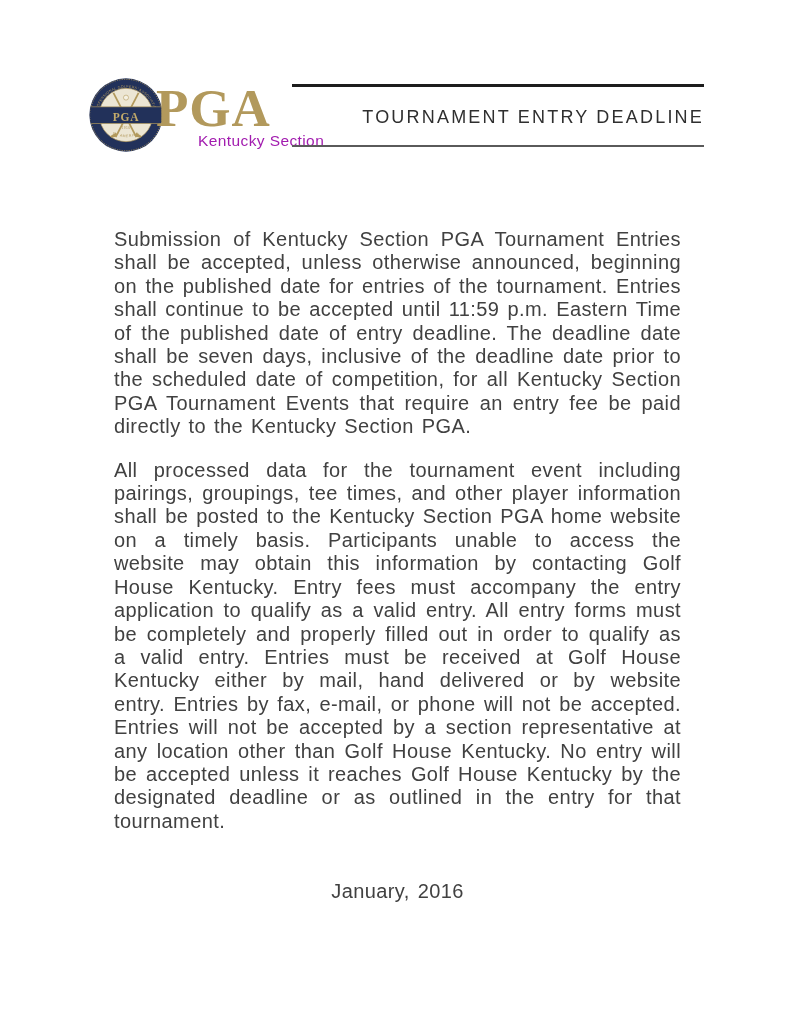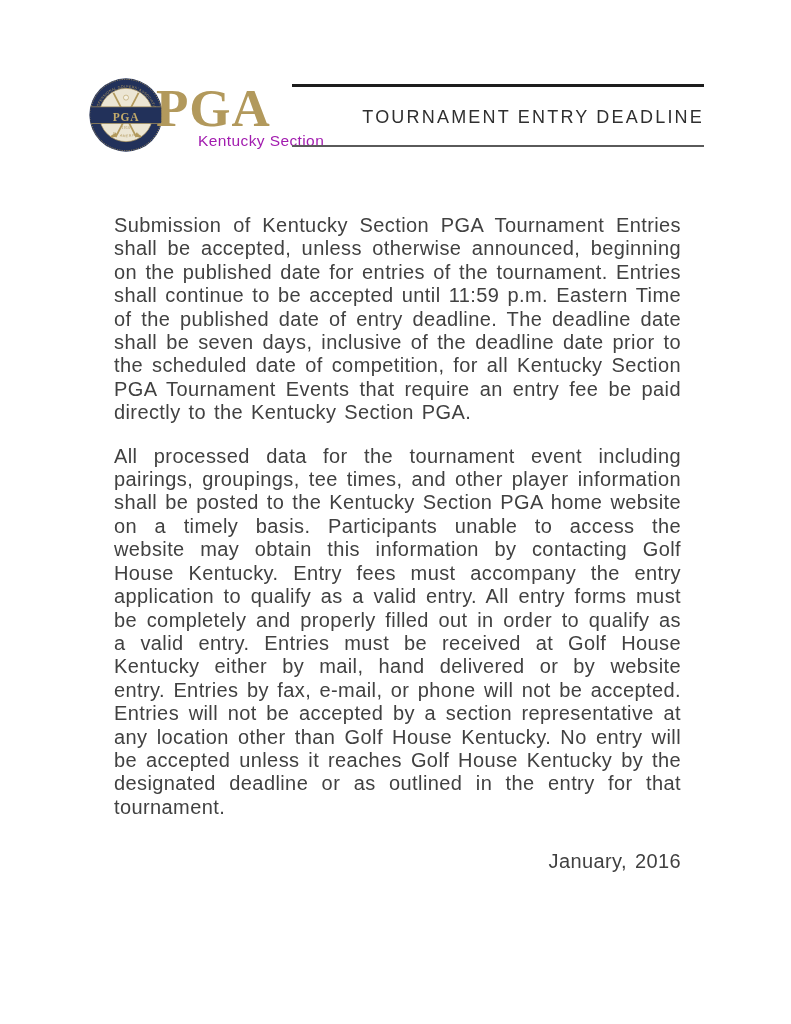--- a/index.html
+++ b/index.html
@@ -41,34 +41,34 @@
     text-align:right;
     font-size:18px; font-weight:normal;
     letter-spacing:2.2px;
     color:#2f2f2f;
     white-space:nowrap;
   }
   .rule-bottom { margin-top:17px; height:2px; background:#5a5a5a; }
 
   
   .document-body {
-    position:absolute; left:114px; top:214px; width:567px;
+    position:absolute; left:114px; top:228px; width:567px;
   }
   .document-body p {
     margin:0 0 20px 0;
     font-size:20px;
     line-height:23.4px;
     letter-spacing:0.4px;
     word-spacing:2px;
     text-align:justify;
     color:#414141;
   }
   .document-body p.date {
-    margin-top:31px;
-    text-align:right;
+    margin-top:47px;
+    text-align:center;
   }
 
   
   .seal text { font-family:"Liberation Sans", sans-serif; }
   .seal .band-text { font-family:"Liberation Serif", serif; }
 </style>
 </head>
 <body>
 
 <div class="page">

